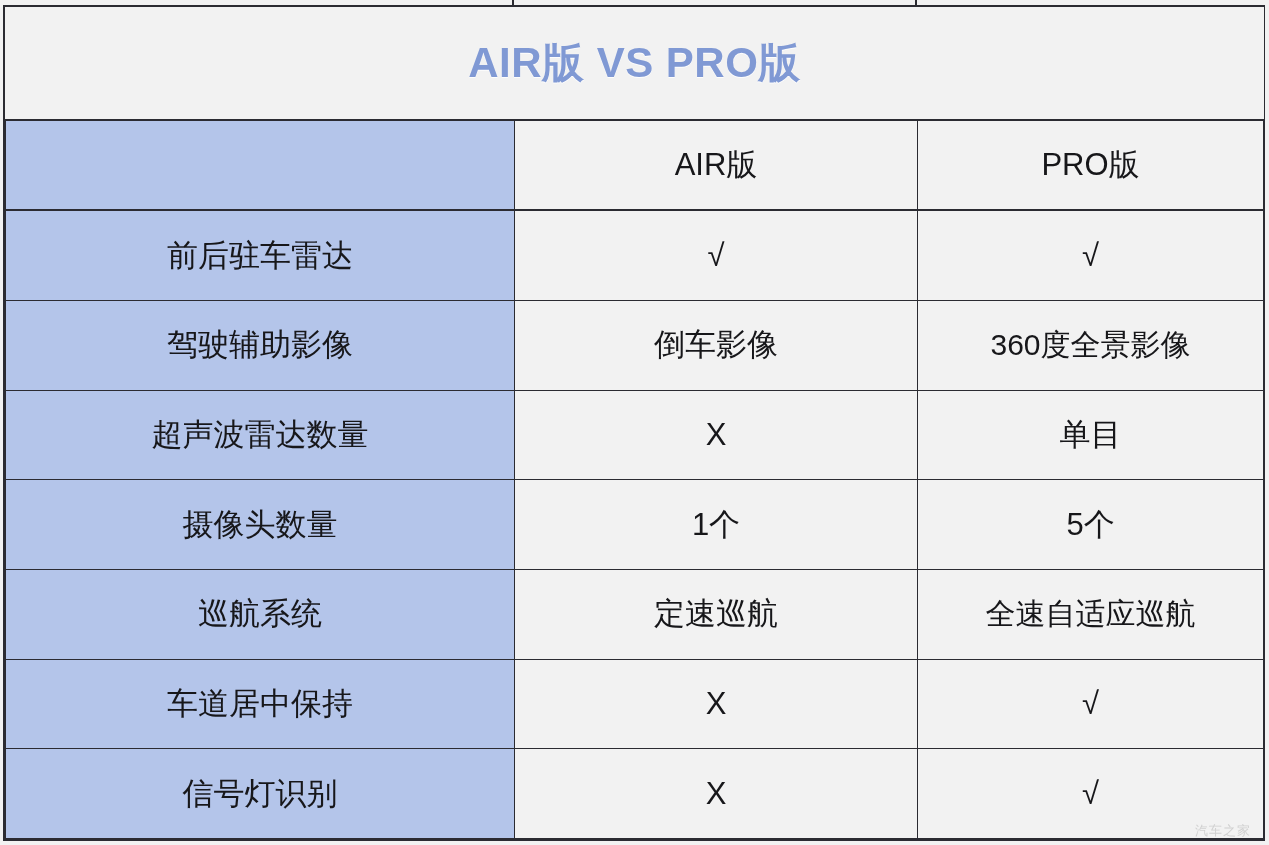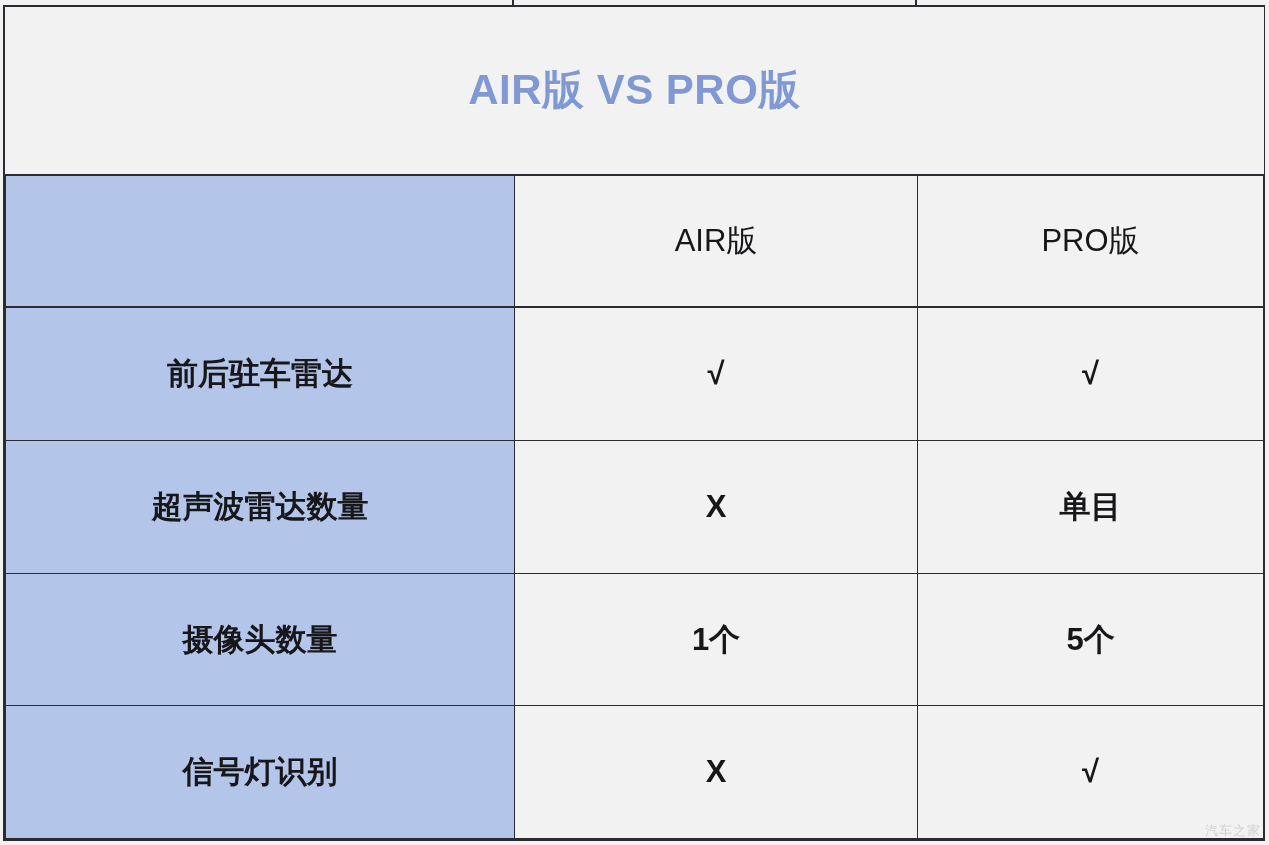--- a/index.html
+++ b/index.html
@@ -96,37 +96,37 @@
     border-bottom: 2px solid #2b2b32;
   }
   tr.head-row td.blank {
     background: #b4c5ea;
   }
 
   
   tr.data-row td {
     height: 63px;
     font-size: 31px;
-    font-weight: bold;
+    font-weight: normal;
   }
   tr.data-row td.label {
     background: #b4c5ea;
     font-size: 31px;
   }
   tr.data-row td.value {
     background: #f2f2f2;
   }
   td.value.narrow {
     font-size: 30px;
   }
 
   
   .watermark {
     position: absolute;
-    right: 8px;
+    right: 18px;
     bottom: 6px;
     font-size: 13px;
     line-height: 1.15;
     color: rgba(190,190,190,0.65);
     text-align: right;
     letter-spacing: 1px;
     pointer-events: none;
     user-select: none;
   }
 </style>
@@ -158,30 +158,45 @@
           <td>AIR版</td>
           <td>PRO版</td>
         </tr>
 
         <tr class="data-row">
           <td class="label">前后驻车雷达</td>
           <td class="value">√</td>
           <td class="value">√</td>
         </tr>
         <tr class="data-row">
+          <td class="label">驾驶辅助影像</td>
+          <td class="value">倒车影像</td>
+          <td class="value narrow">360度全景影像</td>
+        </tr>
+        <tr class="data-row">
           <td class="label">超声波雷达数量</td>
           <td class="value">X</td>
           <td class="value">单目</td>
         </tr>
         <tr class="data-row">
           <td class="label">摄像头数量</td>
           <td class="value">1个</td>
           <td class="value">5个</td>
         </tr>
         <tr class="data-row">
+          <td class="label">巡航系统</td>
+          <td class="value">定速巡航</td>
+          <td class="value narrow">全速自适应巡航</td>
+        </tr>
+        <tr class="data-row">
+          <td class="label">车道居中保持</td>
+          <td class="value">X</td>
+          <td class="value">√</td>
+        </tr>
+        <tr class="data-row">
           <td class="label">信号灯识别</td>
           <td class="value">X</td>
           <td class="value">√</td>
         </tr>
       </tbody>
     </table>
   </div>
 
   <div class="watermark">汽车之家</div>
 

